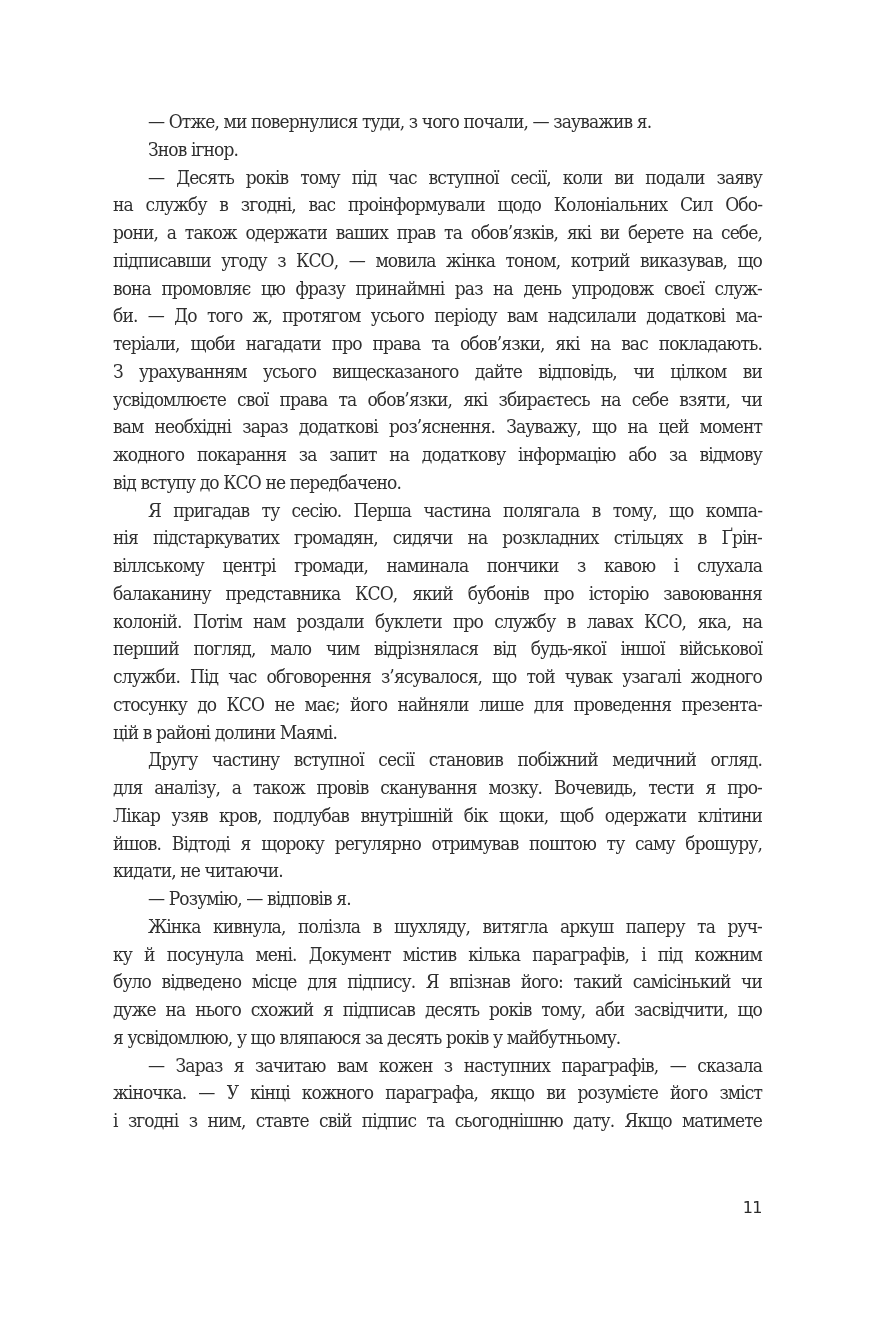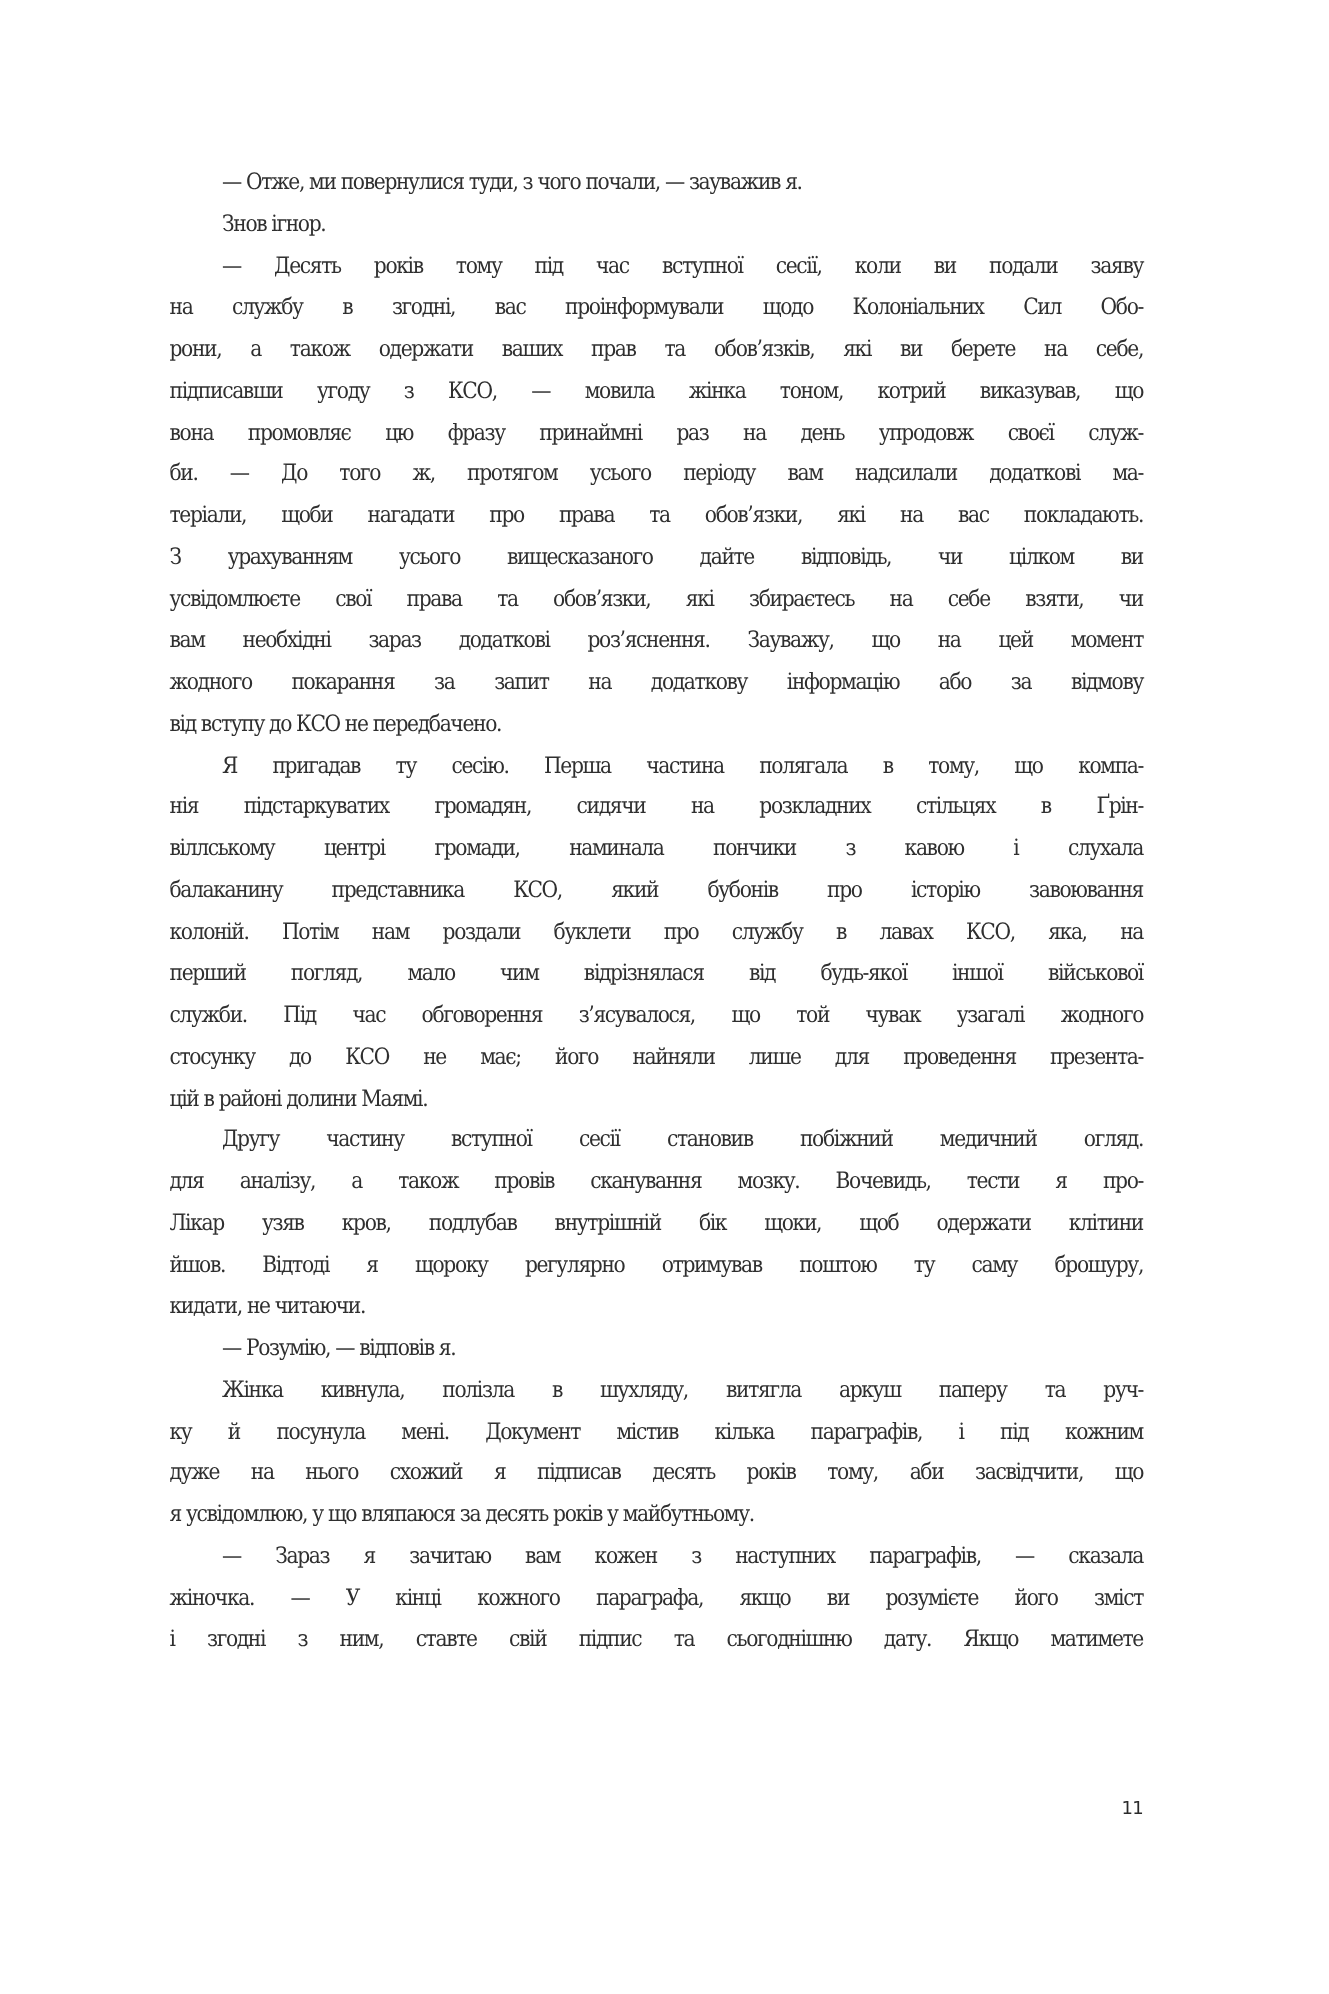--- a/index.html
+++ b/index.html
@@ -13,21 +13,21 @@
       position: relative;
       overflow: hidden;
     }
     .page {
       position: absolute;
       left: 78px;
       top: 108px;
       width: 684px;
       color: #2f2f2f;
       font-family: "DejaVu Serif", serif;
-      font-size: 15px;
+      font-size: 19px;
       line-height: 27.75px;
       letter-spacing: -0.9px;
       word-spacing: 0px;
       font-stretch: condensed;
     }
     .para {
       margin: 0;
       text-indent: 35px;
       text-align: justify;
       hyphens: manual;
@@ -46,21 +46,21 @@
     .line.indent {
       padding-left: 35px;
     }
     .page-number {
       position: absolute;
       left: 732px;
       top: 1198px;
       width: 30px;
       text-align: right;
       font-family: "DejaVu Sans", sans-serif;
-      font-size: 12px;
+      font-size: 16px;
       color: #2a2a2a;
       letter-spacing: -0.5px;
     }
   </style>
 </head>
 <body>
 
 <div class="page">
 
   <div class="para">
@@ -106,20 +106,21 @@
     <span class="line last">кидати, не читаючи.</span>
   </div>
 
   <div class="para">
     <span class="line indent last">— Розумію, — відповів я.</span>
   </div>
 
   <div class="para">
     <span class="line indent">Жінка кивнула, полізла в шухляду, витягла аркуш паперу та руч-</span>
     <span class="line">ку й посунула мені. Документ містив кілька параграфів, і під кожним</span>
+    <span class="line">було відведено місце для підпису. Я впізнав його: такий самісінький чи</span>
     <span class="line">дуже на нього схожий я підписав десять років тому, аби засвідчити, що</span>
     <span class="line last">я усвідомлюю, у що вляпаюся за десять років у майбутньому.</span>
   </div>
 
   <div class="para">
     <span class="line indent">— Зараз я зачитаю вам кожен з наступних параграфів, — сказала</span>
     <span class="line">жіночка. — У кінці кожного параграфа, якщо ви розумієте його зміст</span>
     <span class="line">і згодні з ним, ставте свій підпис та сьогоднішню дату. Якщо матимете</span>
   </div>
 

